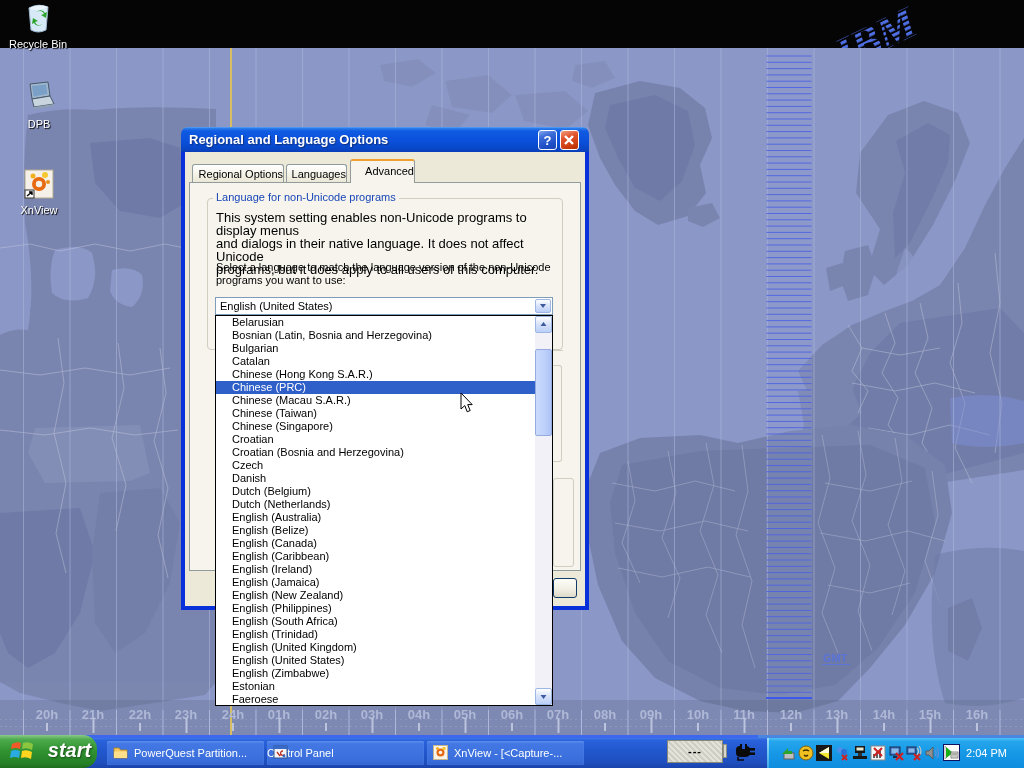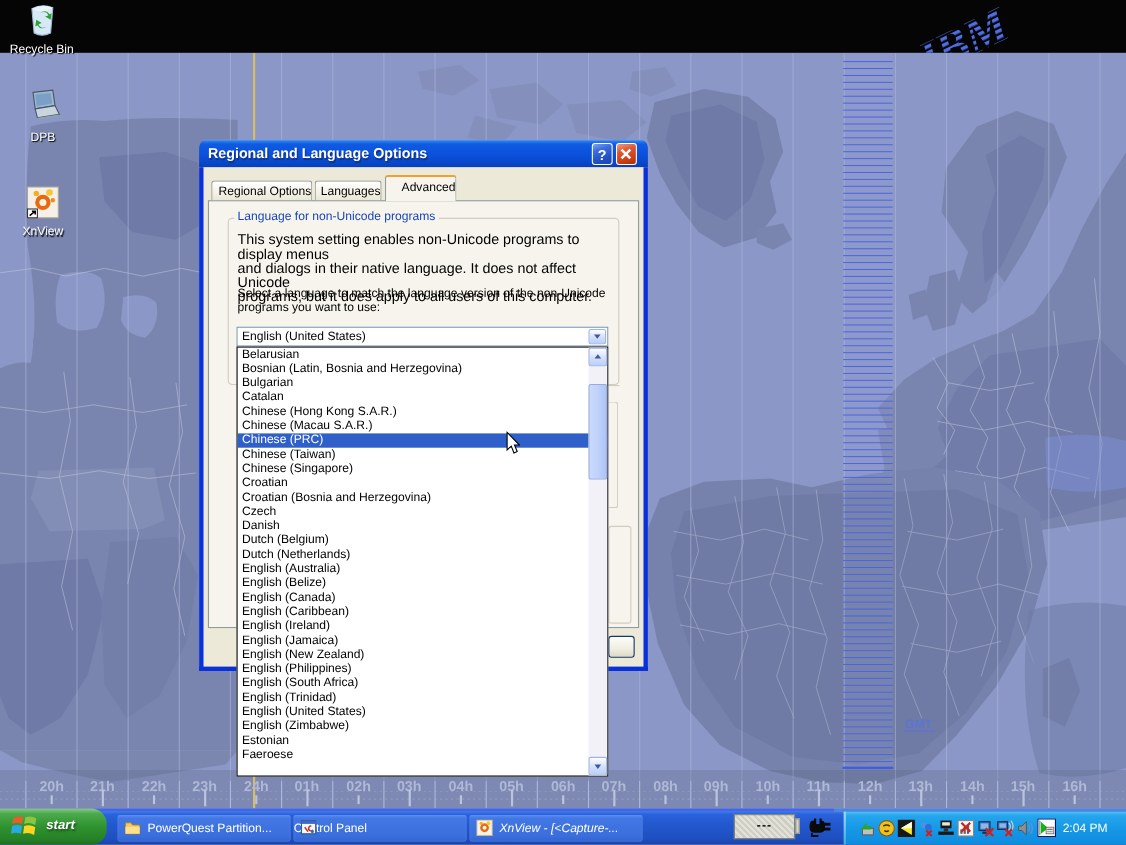--- a/index.html
+++ b/index.html
@@ -24,34 +24,34 @@
   color:#fff; font-size:13px; font-weight:bold; text-align:center; line-height:19px; }
 #btnhelp { left:357px; background:linear-gradient(160deg,#7FA7F0 0%, #3E6CD8 30%, #2050C8 70%, #1A44B4 100%); }
 #btnclose { left:379px; background:linear-gradient(160deg,#F0A080 0%, #E0552E 35%, #CC3E12 75%, #B03000 100%); }
 
 .tab { position:absolute; border:1px solid #919B9C; border-bottom:none; border-radius:3px 3px 0 0;
   font-size:11px; color:#000; text-align:right; background:linear-gradient(180deg,#FFFFFF 0%,#F4F2E6 60%,#EAE7D6 100%); }
 #tabpanel { left:4px; top:30px; width:392px; height:389px; background:#F6F4EC; border:1px solid #919B9C; z-index:1; }
 
 #list { z-index:10; left:215px; top:315px; width:338px; height:391px; background:#fff; border:1px solid #000;
   font-size:11px; color:#000; }
-.li { height:13px; line-height:13px; padding-left:4px; white-space:nowrap; }
+.li { height:13px; line-height:13px; padding-left:16px; white-space:nowrap; }
 .li.sel { background:#2F5FC8; color:#fff; }
 
 #sb { position:absolute; right:0; top:0; width:17px; height:389px; background:#F2F1F8; }
 .sbtn { position:absolute; left:0; width:17px; height:17px; border:1px solid #9EB6E4; border-radius:2px;
   background:linear-gradient(180deg,#FDFEFF 0%,#D7E2FA 50%,#BACFF8 100%); color:#3C5A9C; font-size:9px; text-align:center; line-height:15px; }
 #sthumb { position:absolute; left:0; top:33px; width:17px; height:87px; border:1px solid #96ABE0; border-radius:2px;
   background:linear-gradient(90deg,#CADAFC 0%,#C0D2FB 50%,#AEC4F7 100%); }
 
 #taskbar { left:0; top:738px; width:1024px; height:30px;
   background:linear-gradient(180deg,#3C78E8 0%, #2A62DC 8%, #2258CE 40%, #1F4FC0 80%, #1A43AC 100%); }
 #startbtn { left:0; top:-3px; width:97px; height:33px; border-radius:0 14px 14px 0; z-index:5;
   background:linear-gradient(180deg,#8CC98C 0%, #4CAA4C 14%, #2F9230 50%, #268126 85%, #1D6E1D 100%);
-  color:#fff; font-size:12px; font-weight:bold; font-style:italic; line-height:30px; text-align:left;
+  color:#fff; font-size:20px; font-weight:bold; font-style:italic; line-height:30px; text-align:center;
   text-shadow:1px 1px 2px #1A4D1A; }
 .taskbtn { position:absolute; top:3px; height:24px; border-radius:2px; background:linear-gradient(180deg,#5B8BEE 0%,#4277E4 12%,#3A6EDC 80%,#3264D0 100%);
   color:#fff; font-size:11px; line-height:24px; white-space:nowrap; overflow:hidden; box-shadow:inset 0 0 1px #7AA2F2; }
 #tray { left:767px; top:0; width:257px; height:30px;
   background:linear-gradient(180deg,#4FC1F5 0%, #24A5EC 12%, #1697E6 55%, #0E8CDE 100%);padding-left:24px; }
 #clock { position:absolute; right:17px; top:0; height:30px; line-height:30px; color:#fff; font-size:11px; }
 </style>
 </head>
 <body>
 
@@ -444,40 +444,41 @@
   </div>
 </div>
 
 <div class="abs" id="list">
   <div id="items">
     <div class="li">Belarusian</div>
     <div class="li">Bosnian (Latin, Bosnia and Herzegovina)</div>
     <div class="li">Bulgarian</div>
     <div class="li">Catalan</div>
     <div class="li">Chinese (Hong Kong S.A.R.)</div>
+    <div class="li sel">Chinese (PRC)</div>
     <div class="li">Chinese (Macau S.A.R.)</div>
-    <div class="li sel">Chinese (PRC)</div>
     <div class="li">Chinese (Taiwan)</div>
     <div class="li">Chinese (Singapore)</div>
     <div class="li">Croatian</div>
     <div class="li">Croatian (Bosnia and Herzegovina)</div>
     <div class="li">Czech</div>
     <div class="li">Danish</div>
     <div class="li">Dutch (Belgium)</div>
     <div class="li">Dutch (Netherlands)</div>
     <div class="li">English (Australia)</div>
     <div class="li">English (Belize)</div>
     <div class="li">English (Canada)</div>
     <div class="li">English (Caribbean)</div>
     <div class="li">English (Ireland)</div>
     <div class="li">English (Jamaica)</div>
     <div class="li">English (New Zealand)</div>
     <div class="li">English (Philippines)</div>
     <div class="li">English (South Africa)</div>
     <div class="li">English (Trinidad)</div>
+    <div class="li">English (United Kingdom)</div>
     <div class="li">English (United States)</div>
     <div class="li">English (Zimbabwe)</div>
     <div class="li">Estonian</div>
     <div class="li">Faeroese</div>
   </div>
   <div id="sb">
     <div class="sbtn" style="top:0;"><svg width="15" height="15" viewBox="0 0 15 15">
           <path d="M4.5,9 L7.5,5 L10.5,9 Z" fill="#3C5A9C"></path>
         </svg></div>
     <div id="sthumb"></div>
@@ -510,21 +511,21 @@
   </div>
   <div class="taskbtn" style="left:267px;width:157px;">
     <svg class="abs" style="left:6px;top:4px" width="15" height="15" viewBox="0 0 15 15">
       <rect x="1" y="1" width="13" height="12" fill="#F2F6FB" stroke="#30548C" stroke-width="1"></rect>
       <rect x="1" y="1" width="13" height="3" fill="#3A6AC8"></rect>
       <path d="M4,7 l3,4 M10,6 a2.2,2.2 0 1,0 1.6,3.4" stroke="#C03020" stroke-width="1.3" fill="none"></path>
       <circle cx="11" cy="11" r="1.4" fill="#3A6AC8"></circle>
     </svg>
     <span style="text-align:center;">Control Panel</span>
   </div>
-  <div class="taskbtn" style="left:427px;width:157px;font-style:italic;">
+  <div class="taskbtn" style="left:427px;width:157px;">
     <svg class="abs" style="left:6px;top:4px" width="15" height="15" viewBox="0 0 15 15">
       <rect x="0.5" y="0.5" width="14" height="14" fill="#F8F4EC" stroke="#C8B890"></rect>
       <circle cx="7.5" cy="7.5" r="4" fill="#E86A10"></circle>
       <circle cx="7.5" cy="7.5" r="1.8" fill="#F8F4EC"></circle>
       <circle cx="4.5" cy="3.5" r="1.5" fill="#F0B020"></circle>
       <circle cx="11" cy="3.5" r="1.8" fill="#F5C830"></circle>
     </svg>
     <span style="margin-left:27px;">XnView - [&lt;Capture-...</span>
   </div>
 

